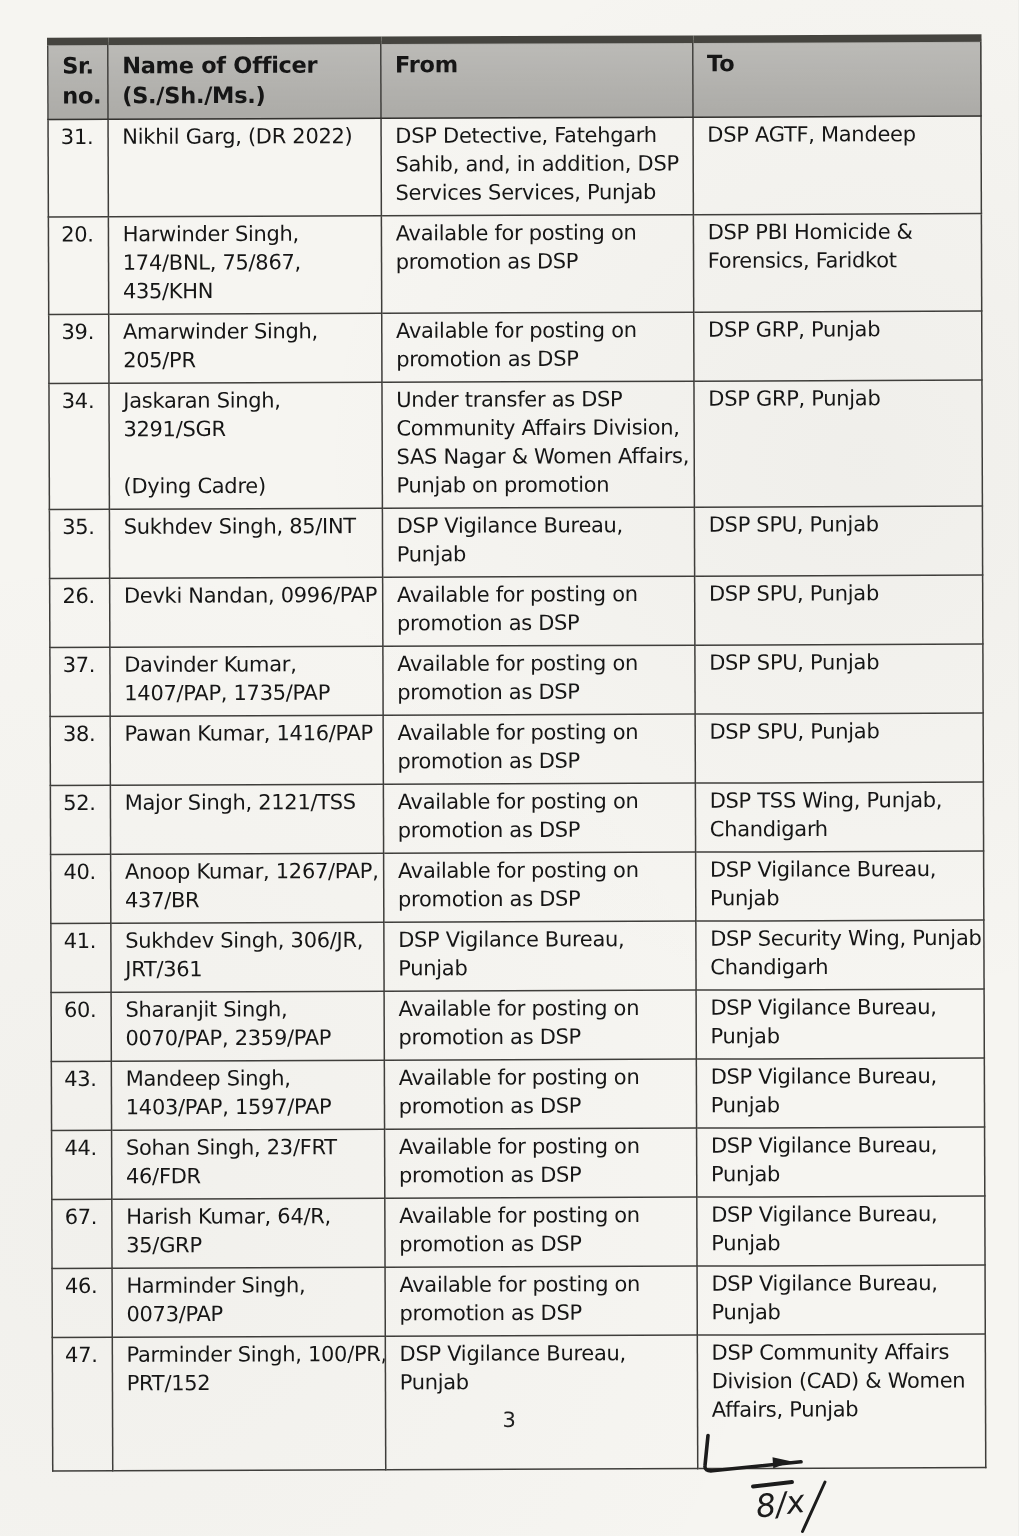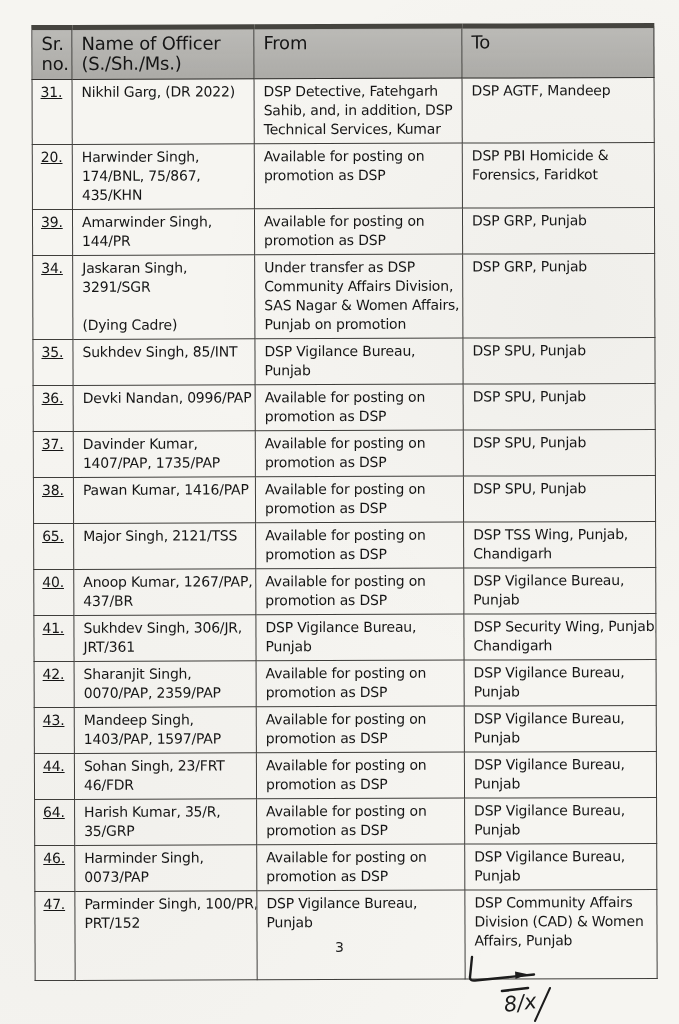--- a/index.html
+++ b/index.html
@@ -39,27 +39,27 @@
   }
   .cell {
     white-space: pre;
     overflow: hidden;
     font-size: 14px;
     line-height: 19px;
     letter-spacing: -0.2px;
     padding: 3px 3px 4px 9px;
   }
   .officer-table thead .cell {
-    font-weight: normal;
-    font-size: 18px;
+    font-weight: bold;
+    font-size: 15px;
     line-height: 20px;
     padding-top: 4px;
     padding-bottom: 5px;
   }
-  td.col-sr .cell { padding-left: 8px; text-decoration: underline; }
+  td.col-sr .cell { padding-left: 8px; }
   .officer-table tbody tr:last-child td .cell { padding-bottom: 28px; }
   .page-number {
     position: absolute;
     left: 0; right: 0;
     top: 939px;
     text-align: center;
     font-size: 14px;
     color: #222;
   }
   .handwritten {
@@ -105,21 +105,21 @@
         <tr>
           <td class="col-sr">
             <div class="cell">31.</div>
           </td>
           <td class="col-name">
             <div class="cell">Nikhil Garg, (DR 2022)</div>
           </td>
           <td class="col-from">
             <div class="cell">DSP Detective, Fatehgarh
 Sahib, and, in addition, DSP
-Technical Services, Kumar</div>
+Services Services, Punjab</div>
           </td>
           <td class="col-to">
             <div class="cell">DSP AGTF, Mandeep</div>
           </td>
         </tr>
         <tr>
           <td class="col-sr">
             <div class="cell">20.</div>
           </td>
           <td class="col-name">
@@ -135,21 +135,21 @@
             <div class="cell">DSP PBI Homicide &amp;
 Forensics, Faridkot</div>
           </td>
         </tr>
         <tr>
           <td class="col-sr">
             <div class="cell">39.</div>
           </td>
           <td class="col-name">
             <div class="cell">Amarwinder Singh,
-144/PR</div>
+205/PR</div>
           </td>
           <td class="col-from">
             <div class="cell">Available for posting on
 promotion as DSP</div>
           </td>
           <td class="col-to">
             <div class="cell">DSP GRP, Punjab</div>
           </td>
         </tr>
         <tr>
@@ -182,21 +182,21 @@
           <td class="col-from">
             <div class="cell">DSP Vigilance Bureau,
 Punjab</div>
           </td>
           <td class="col-to">
             <div class="cell">DSP SPU, Punjab</div>
           </td>
         </tr>
         <tr>
           <td class="col-sr">
-            <div class="cell">36.</div>
+            <div class="cell">26.</div>
           </td>
           <td class="col-name">
             <div class="cell">Devki Nandan, 0996/PAP</div>
           </td>
           <td class="col-from">
             <div class="cell">Available for posting on
 promotion as DSP</div>
           </td>
           <td class="col-to">
             <div class="cell">DSP SPU, Punjab</div>
@@ -228,21 +228,21 @@
           <td class="col-from">
             <div class="cell">Available for posting on
 promotion as DSP</div>
           </td>
           <td class="col-to">
             <div class="cell">DSP SPU, Punjab</div>
           </td>
         </tr>
         <tr>
           <td class="col-sr">
-            <div class="cell">65.</div>
+            <div class="cell">52.</div>
           </td>
           <td class="col-name">
             <div class="cell">Major Singh, 2121/TSS</div>
           </td>
           <td class="col-from">
             <div class="cell">Available for posting on
 promotion as DSP</div>
           </td>
           <td class="col-to">
             <div class="cell">DSP TSS Wing, Punjab,
@@ -278,21 +278,21 @@
             <div class="cell">DSP Vigilance Bureau,
 Punjab</div>
           </td>
           <td class="col-to">
             <div class="cell">DSP Security Wing, Punjab,
 Chandigarh</div>
           </td>
         </tr>
         <tr>
           <td class="col-sr">
-            <div class="cell">42.</div>
+            <div class="cell">60.</div>
           </td>
           <td class="col-name">
             <div class="cell">Sharanjit Singh,
 0070/PAP, 2359/PAP</div>
           </td>
           <td class="col-from">
             <div class="cell">Available for posting on
 promotion as DSP</div>
           </td>
           <td class="col-to">
@@ -329,24 +329,24 @@
             <div class="cell">Available for posting on
 promotion as DSP</div>
           </td>
           <td class="col-to">
             <div class="cell">DSP Vigilance Bureau,
 Punjab</div>
           </td>
         </tr>
         <tr>
           <td class="col-sr">
-            <div class="cell">64.</div>
-          </td>
-          <td class="col-name">
-            <div class="cell">Harish Kumar, 35/R,
+            <div class="cell">67.</div>
+          </td>
+          <td class="col-name">
+            <div class="cell">Harish Kumar, 64/R,
 35/GRP</div>
           </td>
           <td class="col-from">
             <div class="cell">Available for posting on
 promotion as DSP</div>
           </td>
           <td class="col-to">
             <div class="cell">DSP Vigilance Bureau,
 Punjab</div>
           </td>

